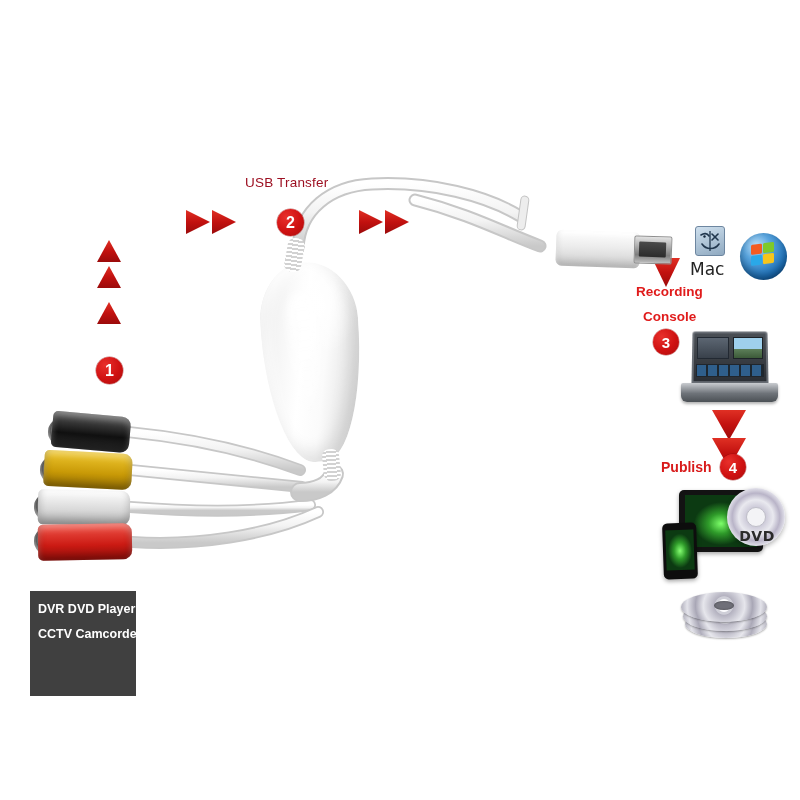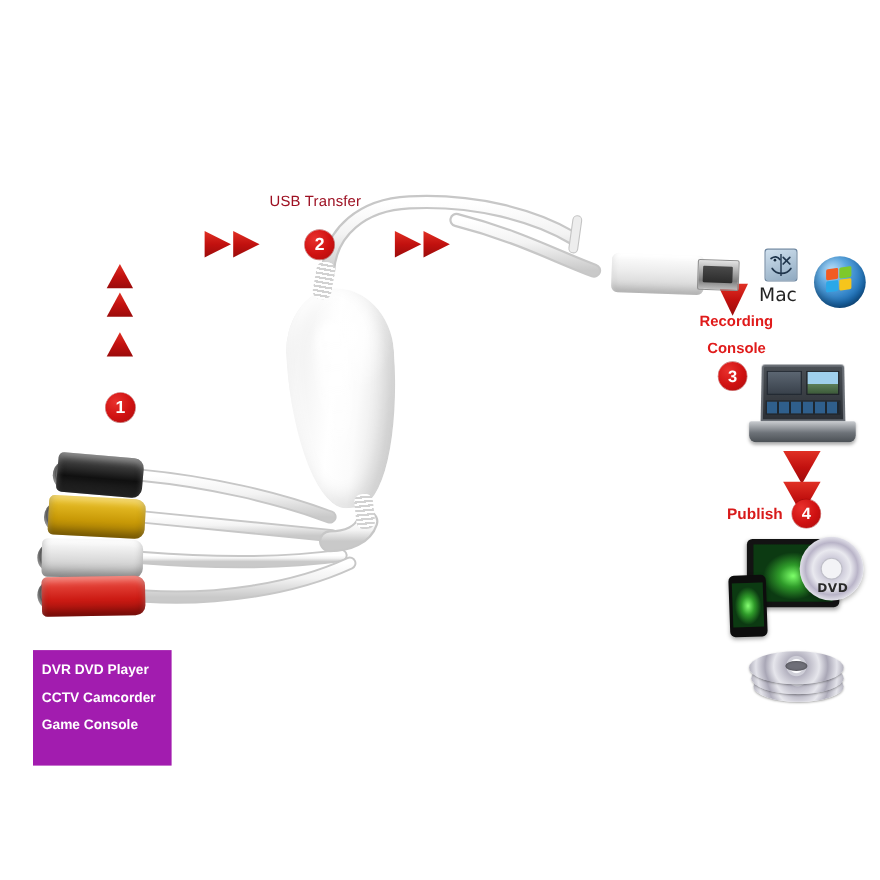--- a/index.html
+++ b/index.html
@@ -72,22 +72,22 @@
     justify-content: center;
   }
   .badge-1 { left: 96px;  top: 357px; width: 27px; height: 27px; font-size: 16px; }
   .badge-2 { left: 277px; top: 209px; width: 27px; height: 27px; font-size: 16px; }
   .badge-3 { left: 653px; top: 329px; width: 26px; height: 26px; font-size: 15px; }
   .badge-4 { left: 720px; top: 454px; width: 26px; height: 26px; font-size: 15px; }
 
   
   .source-box {
     left: 30px; top: 591px;
-    width: 126px; height: 105px;
-    background: #a21caf;
+    width: 106px; height: 105px;
+    background: #404040;
     padding: 6px 0 0 4px;
     box-sizing: border-box;
   }
   .source-box .src-line {
     color: #ffffff;
     font-size: 12.5px;
     font-weight: bold;
     line-height: 25px;
     white-space: nowrap;
     padding-left: 4px;
@@ -274,21 +274,21 @@
     width: 20px; height: 20px;
     border-radius: 50%;
     background: #f3f3f6;
     border: 1px solid #bfbfc8;
     box-sizing: border-box;
   }
   .dvd-word {
     left: 739px; top: 528px;
     width: 36px;
     text-align: center;
-    font-size: 11px;
+    font-size: 14px;
     font-weight: bold;
     color: #2a2a2a;
     letter-spacing: .5px;
     font-family: "DejaVu Sans", sans-serif;
   }
   .disc-stack {
     left: 681px; top: 588px;
     width: 90px; height: 52px;
   }
   .disc-l {
@@ -442,16 +442,15 @@
   <div class="abs disc-stack">
     <div class="abs disc-l" style="left:4px;  top:22px; width:82px; height:28px; opacity:.92;"></div>
     <div class="abs disc-l" style="left:2px;  top:14px; width:84px; height:29px; opacity:.95;"></div>
     <div class="abs disc-l" style="left:0px;  top:4px;  width:86px; height:30px;"></div>
     <div class="abs" style="left:33px; top:13px; width:20px; height:9px; border-radius:50%; background:#6f6f78; box-shadow:inset 0 0 2px rgba(0,0,0,.5);"></div>
   </div>
 
   <div class="abs source-box">
     <div class="src-line">DVR DVD Player</div>
     <div class="src-line">CCTV Camcorder</div>
-    <div class="src-line">Game Console</div>
   </div>
 
 </div>
 
 </body></html>

